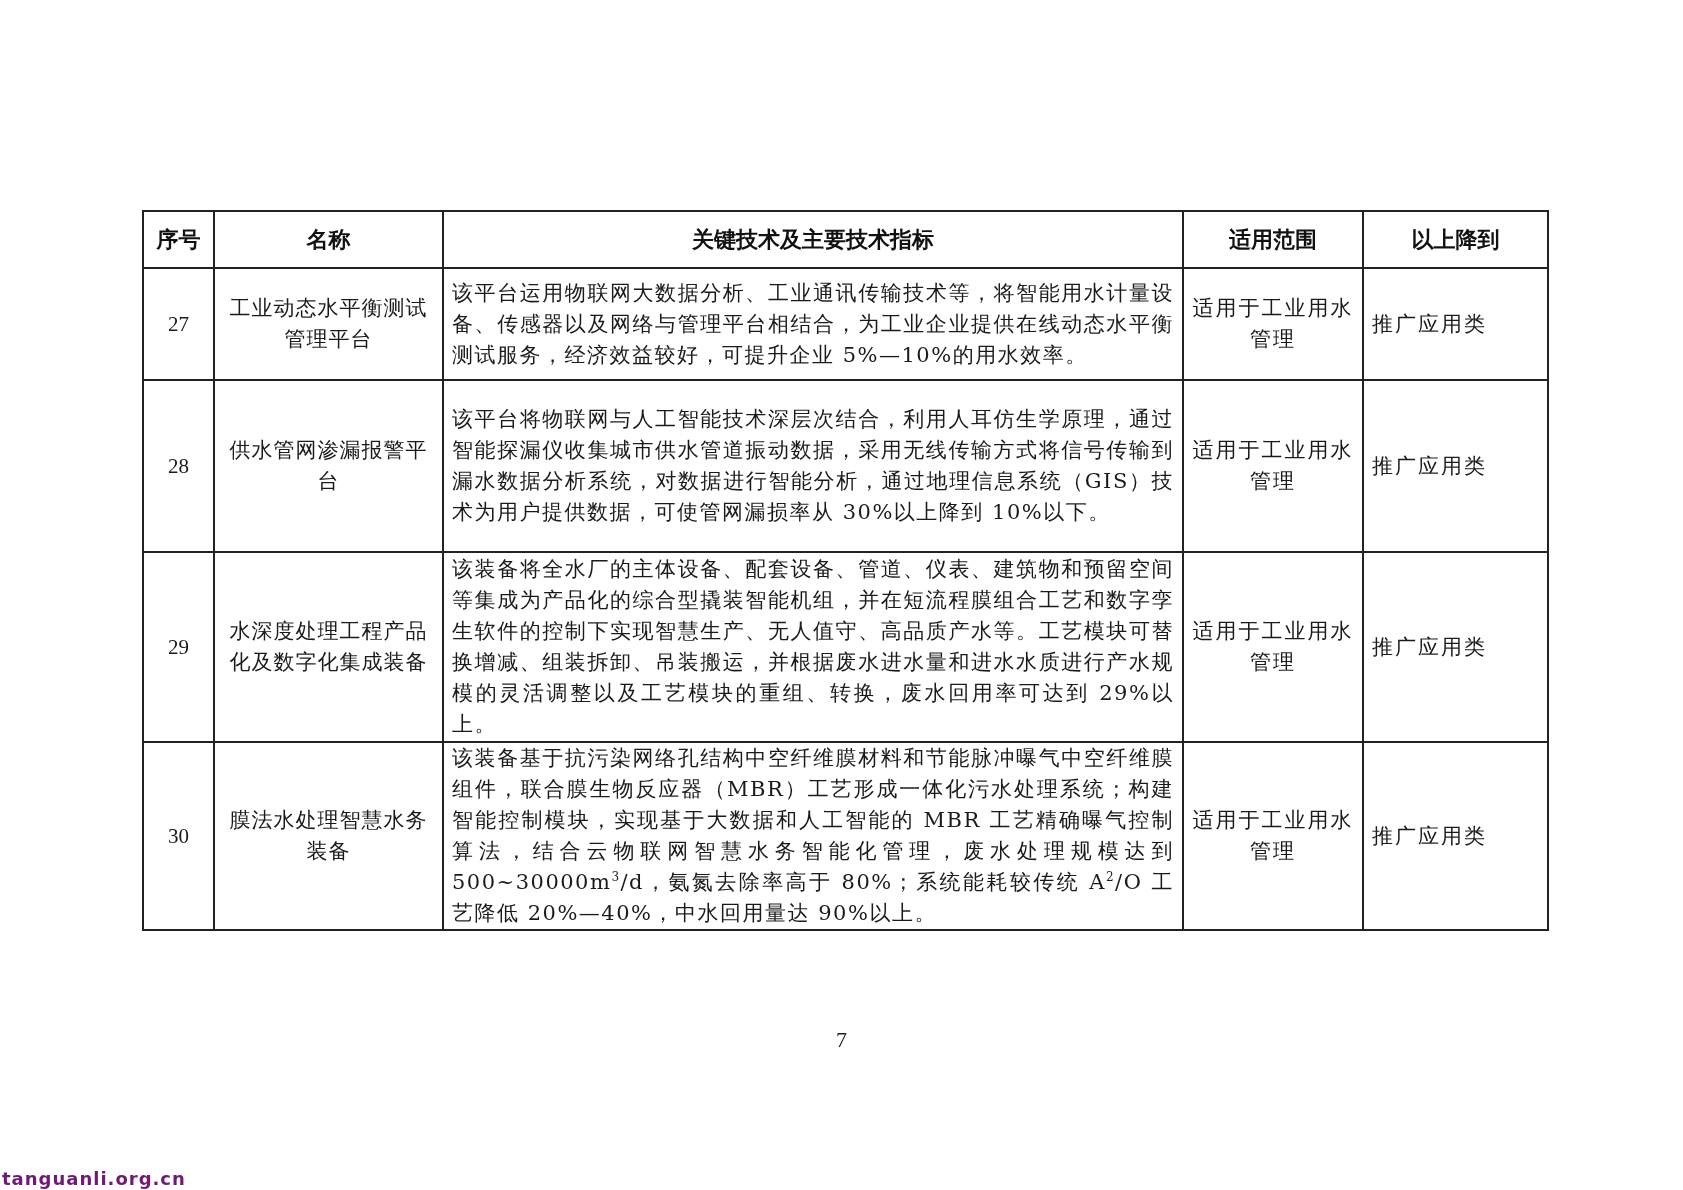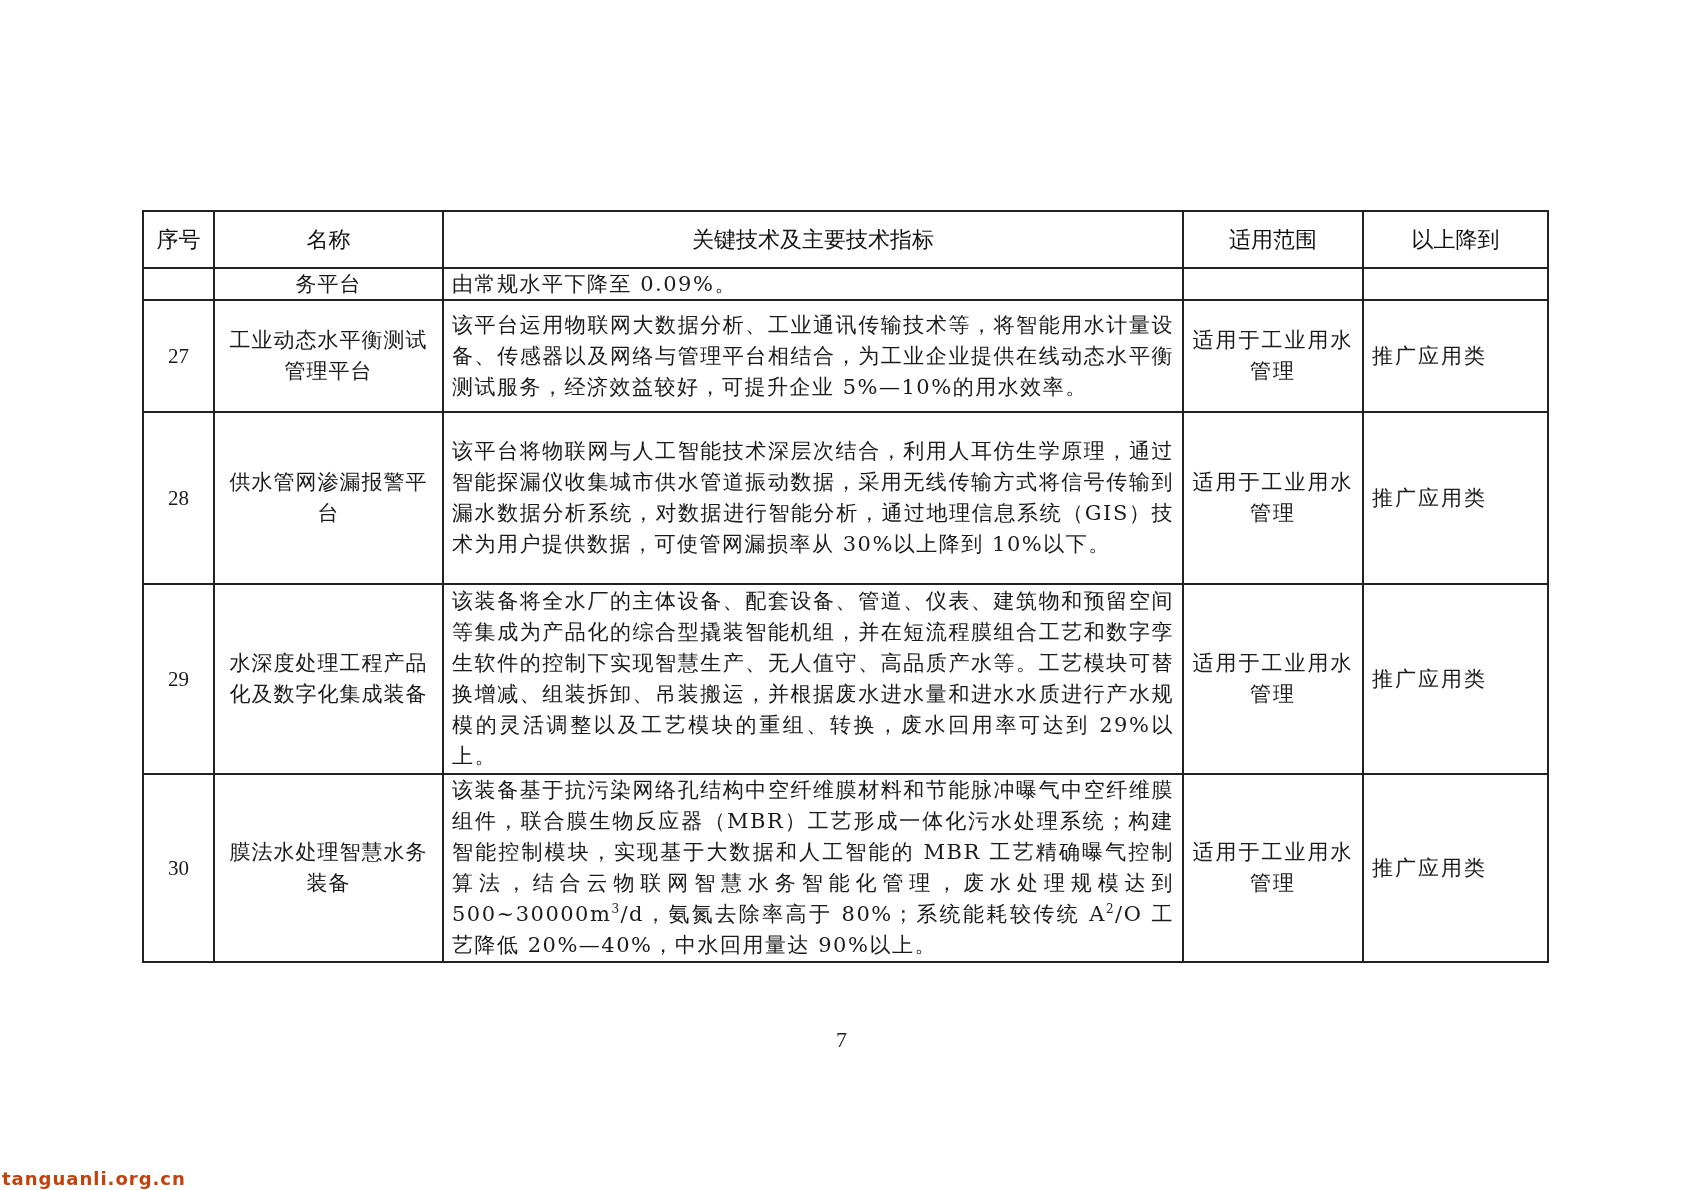--- a/index.html
+++ b/index.html
@@ -2,34 +2,34 @@
 <html><head>
 <meta charset="utf-8">
 <style>
   html, body { margin: 0; padding: 0; background: #ffffff; }
   body { width: 1683px; height: 1190px; position: relative; overflow: hidden;
          font-family: "DejaVu Serif", "Liberation Serif", serif; color: #1a1a1a; }
   .page { position: absolute; left: 0; top: 0; width: 1683px; height: 1190px; }
   table.spec { position: absolute; left: 142px; top: 210px; width: 1405px;
          border-collapse: collapse; table-layout: fixed; }
   table.spec td, table.spec th { border: 2px solid #222; padding: 0 8px; vertical-align: middle; }
-  table.spec th { font-family: "DejaVu Sans", "Liberation Sans", sans-serif; font-weight: normal;
+  table.spec th { font-family: "DejaVu Sans", "Liberation Sans", sans-serif; font-weight: bold;
          font-size: 22px; height: 55px; text-align: center; color: #111; }
   table.spec td { font-size: 21px; line-height: 31px; }
   td.num { text-align: center; font-family: "Liberation Serif", "DejaVu Serif", serif; font-size: 22px; }
   td.name { text-align: center; letter-spacing: 1px; padding: 0 18px; }
   td.desc { text-align: justify; letter-spacing: 1.5px; padding: 0 12px; }
   td.scope { text-align: center; letter-spacing: 2px; padding: 0 20px; margin-left: 16px; }
   td.stage { letter-spacing: 2px; }
   tr.cont td { height: 30px; line-height: 30px; }
   sup { font-size: 12px; line-height: 0; }
   .page-num { position: absolute; left: 0; width: 1683px; top: 1027px; text-align: center;
          font-family: "Liberation Serif", "DejaVu Serif", serif; font-size: 22px; color: #222; }
   .watermark { position: absolute; left: 2px; top: 1168px; font-family: "DejaVu Sans", "Liberation Sans", sans-serif;
-         font-size: 18px; font-weight: bold; color: #c2410c; letter-spacing: 1px; }
+         font-size: 18px; font-weight: bold; color: #701a75; letter-spacing: 1px; }
 </style>
 </head>
 <body>
 
 <div class="page">
   <table class="spec">
     <colgroup>
       <col style="width:71px">
       <col style="width:229px">
       <col style="width:740px">
@@ -39,27 +39,20 @@
     <thead>
       <tr>
         <th>序号</th>
         <th>名称</th>
         <th>关键技术及主要技术指标</th>
         <th>适用范围</th>
         <th>以上降到</th>
       </tr>
     </thead>
     <tbody>
-      <tr class="cont">
-        <td class="num"></td>
-        <td class="name">务平台</td>
-        <td class="desc">由常规水平下降至 0.09%。</td>
-        <td class="scope"></td>
-        <td class="stage"></td>
-      </tr>
       <tr style="height:112px">
         <td class="num">27</td>
         <td class="name">工业动态水平衡测试管理平台</td>
         <td class="desc">该平台运用物联网大数据分析、工业通讯传输技术等，将智能用水计量设备、传感器以及网络与管理平台相结合，为工业企业提供在线动态水平衡测试服务，经济效益较好，可提升企业 5%—10%的用水效率。</td>
         <td class="scope">适用于工业用水管理</td>
         <td class="stage">推广应用类</td>
       </tr>
       <tr style="height:172px">
         <td class="num">28</td>
         <td class="name">供水管网渗漏报警平台</td>

